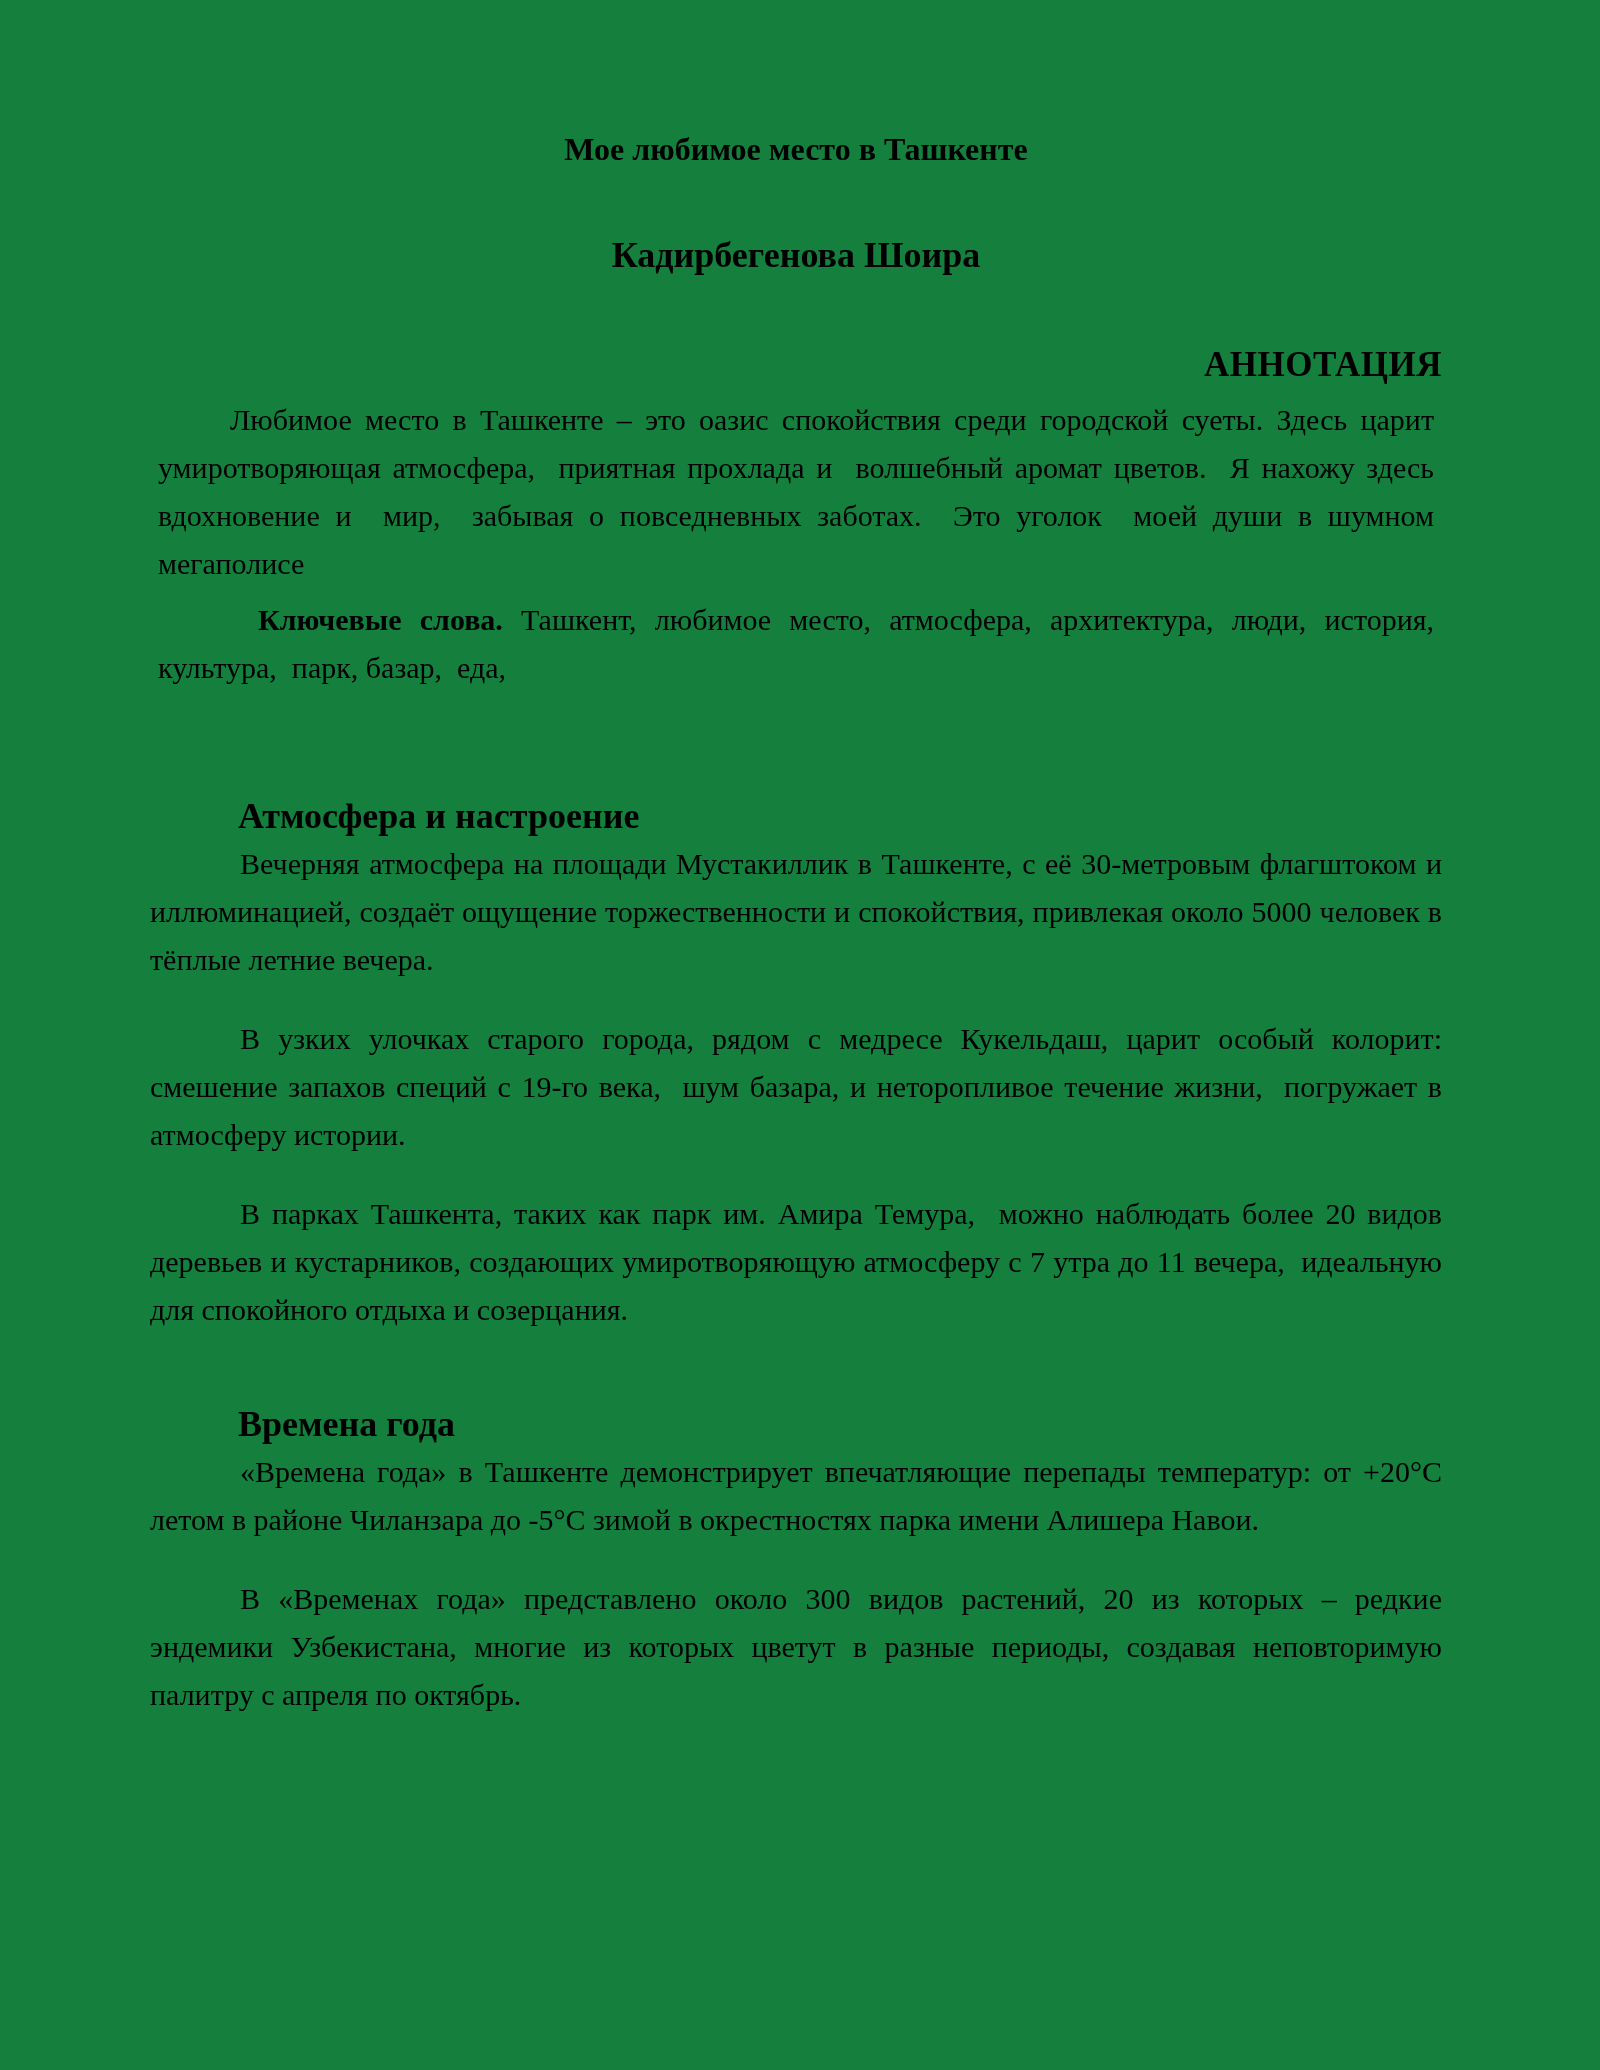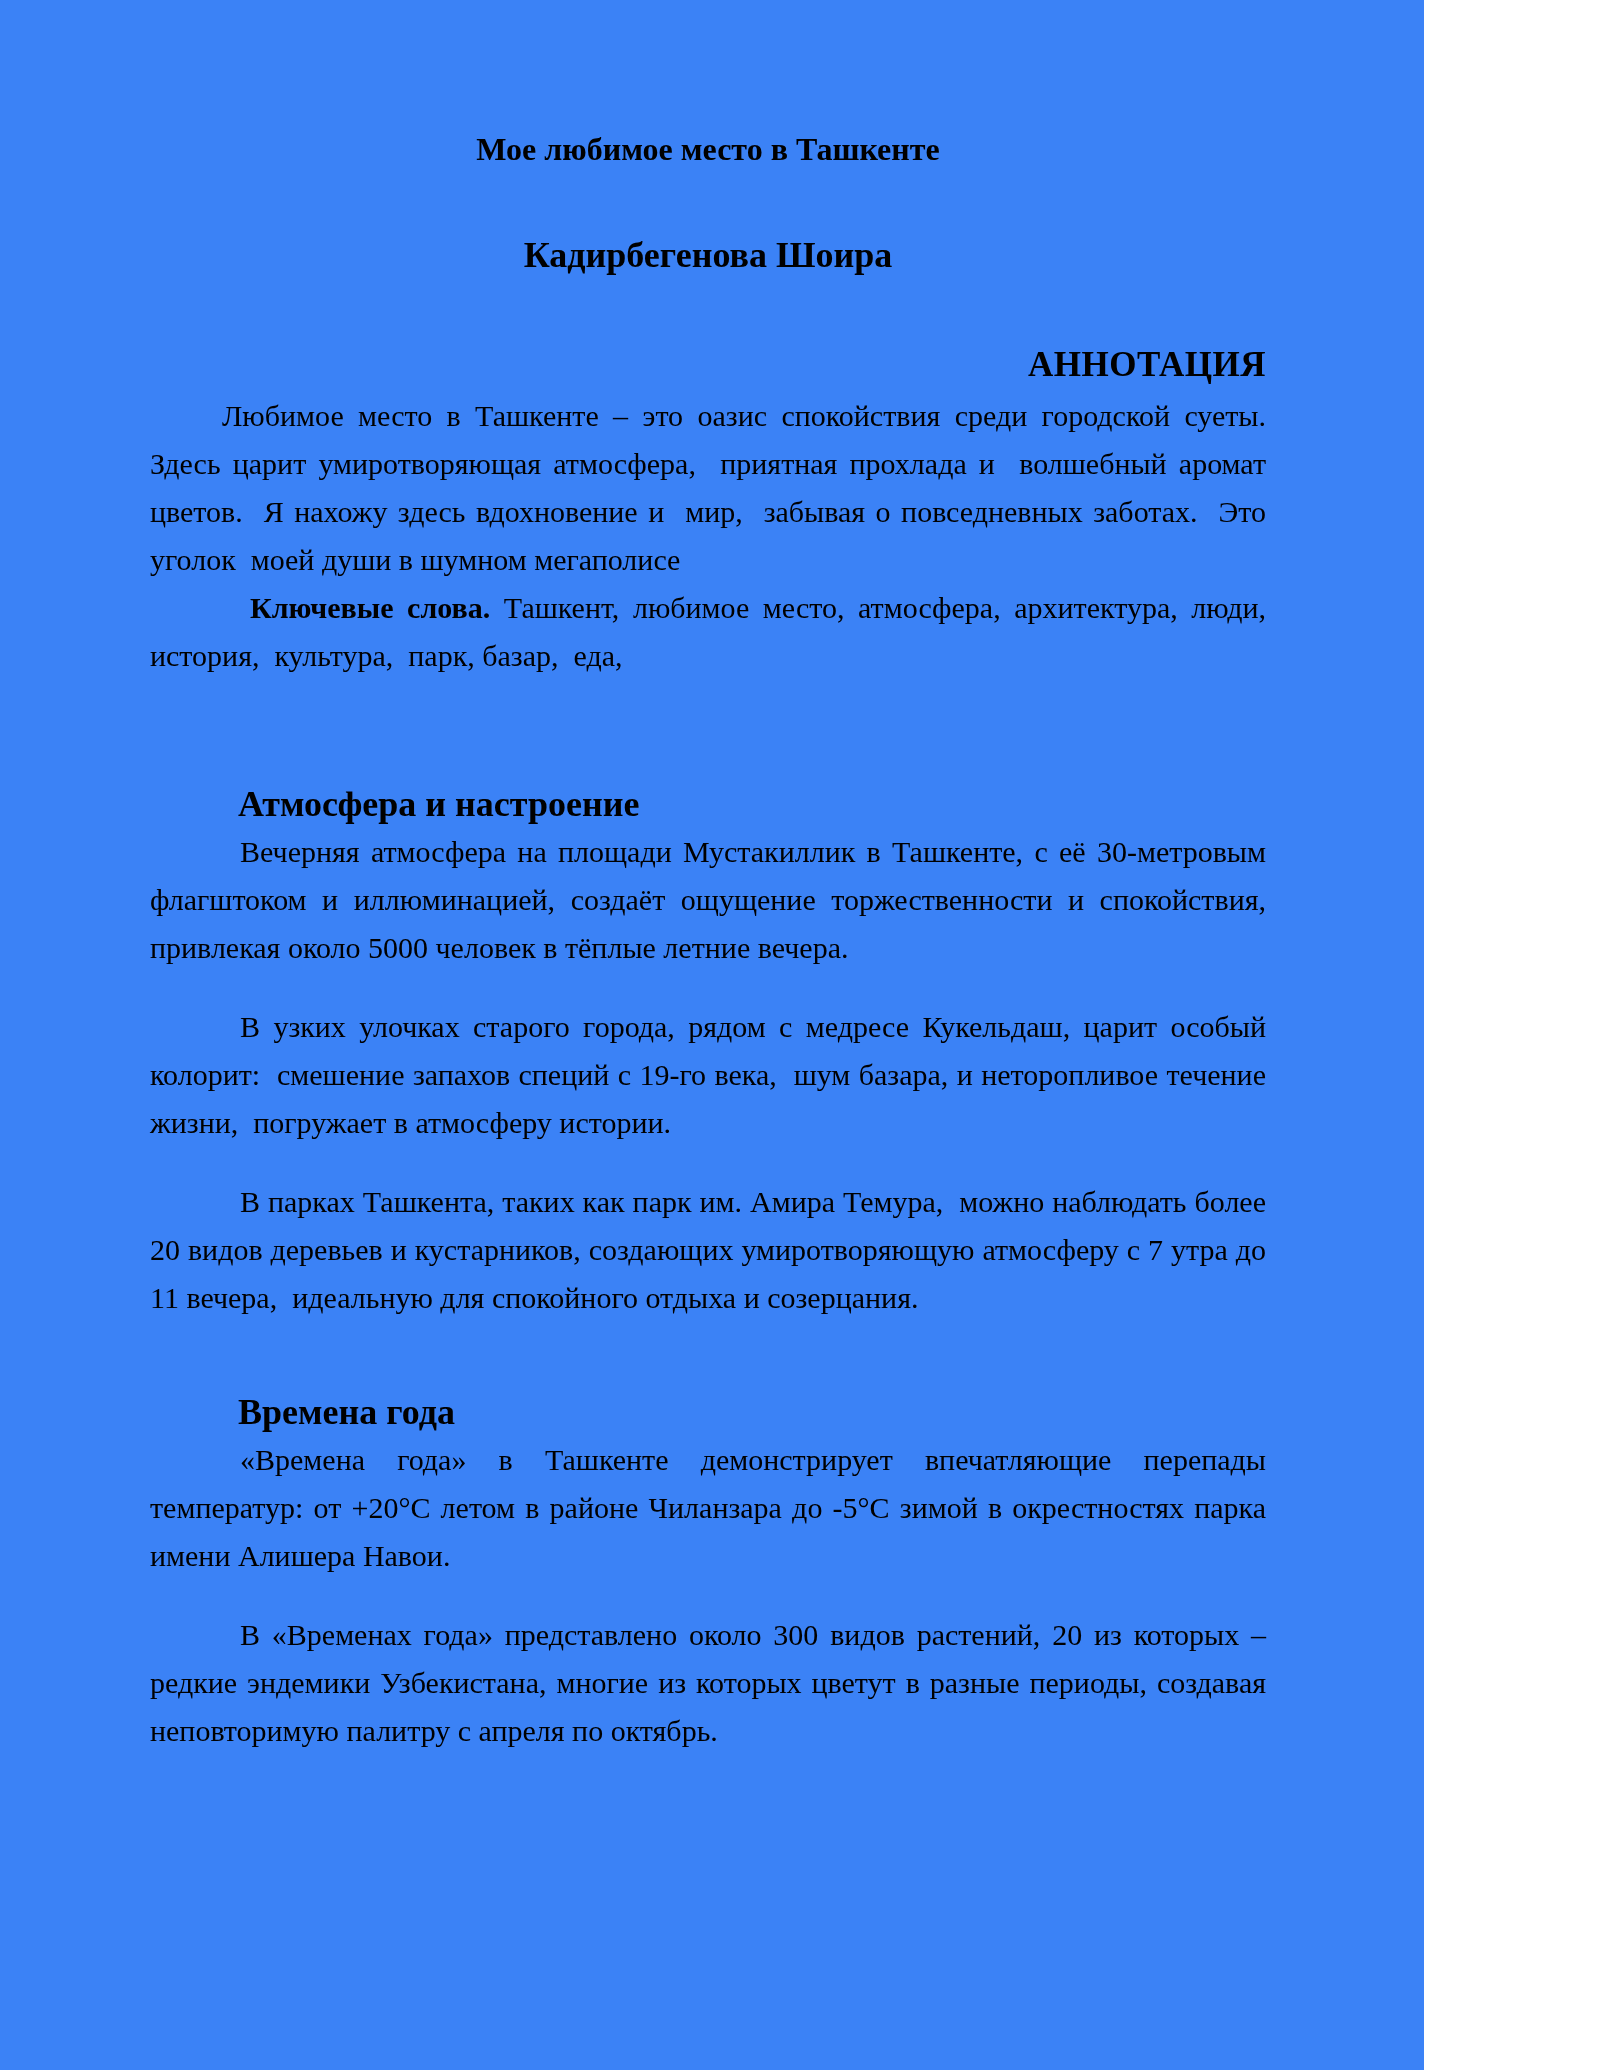--- a/index.html
+++ b/index.html
@@ -3,23 +3,23 @@
 <meta charset="utf-8">
 <style>
   * { box-sizing: border-box; }
   html, body {
     margin: 0;
     padding: 0;
     background: #ffffff;
   }
   .page {
     position: relative;
-    width: 1424px;
+    width: 1600px;
     height: 2070px;
-    background: #3b82f6;
+    background: #15803d;
     color: #000000;
     font-family: "Liberation Serif", "DejaVu Serif", serif;
     padding: 128px 158px 40px 150px;
     overflow: hidden;
   }
   .doc-title {
     font-size: 32px;
     font-weight: bold;
     text-align: center;
     margin: 0 0 64px 0;
@@ -38,21 +38,21 @@
     text-align: right;
     margin: 0 0 4px 0;
     line-height: 46px;
     letter-spacing: 0.5px;
   }
   .body-text {
     font-size: 30px;
     line-height: 48px;
     text-align: justify;
     white-space: pre-wrap;
-    margin: 0;
+    margin: 8px;
   }
   .indent-sm { text-indent: 72px; }
   .indent-md { text-indent: 90px; }
   .indent-lg { text-indent: 100px; }
   .keywords-label { font-weight: bold; }
   .section-heading {
     font-size: 36px;
     font-weight: bold;
     line-height: 48px;
     margin: 0 0 0 88px;

